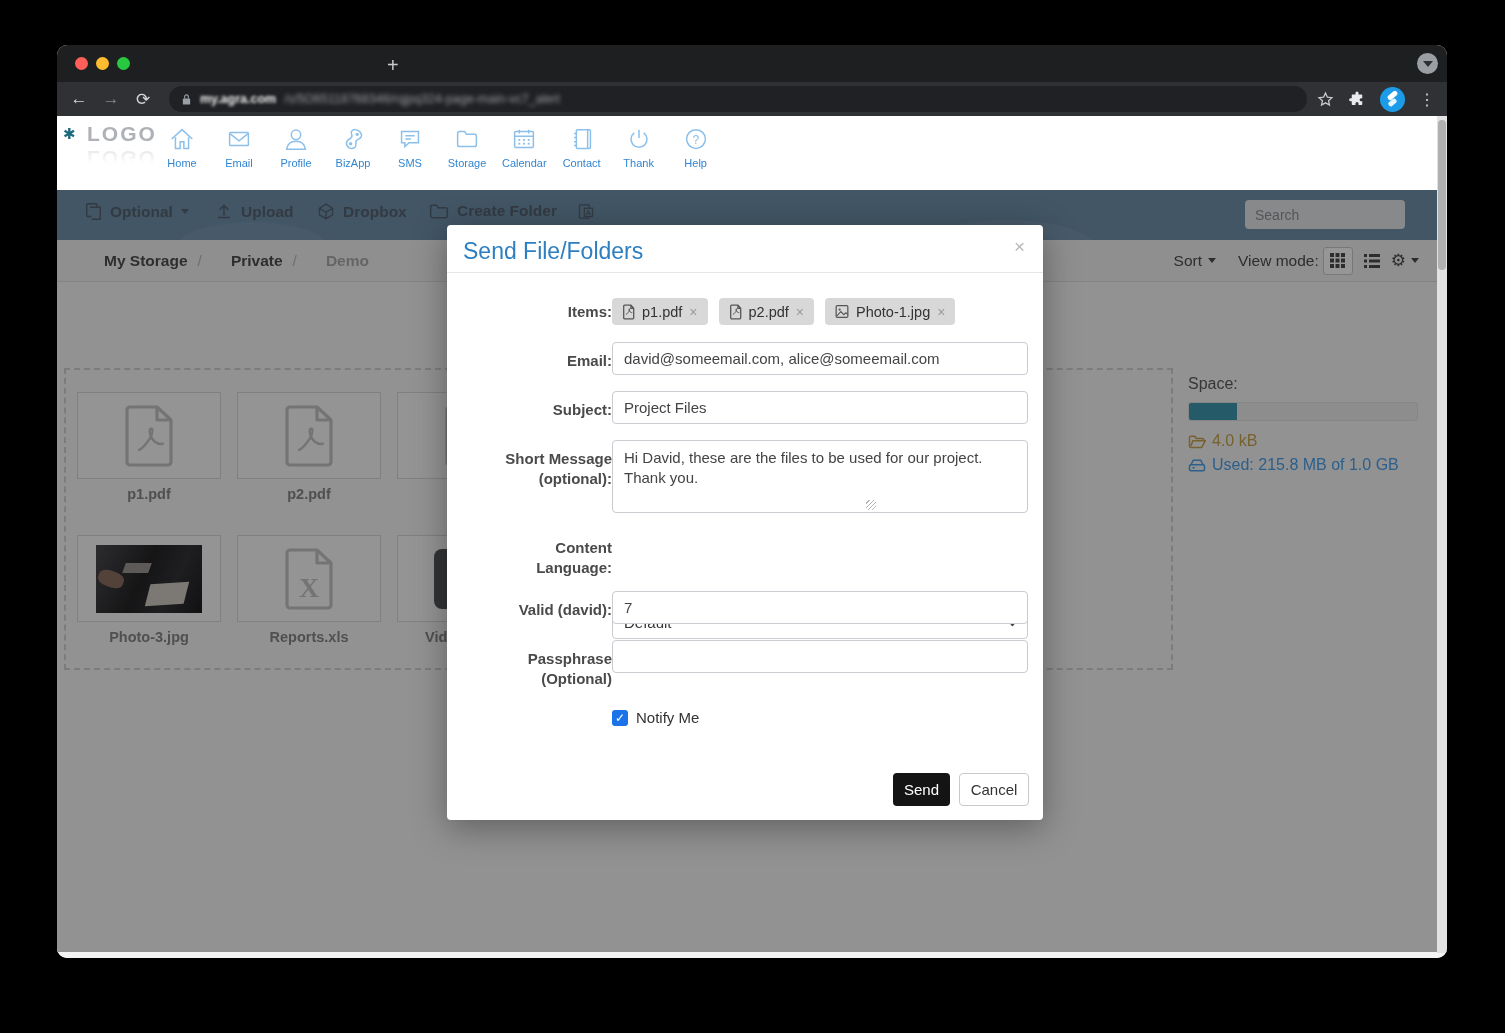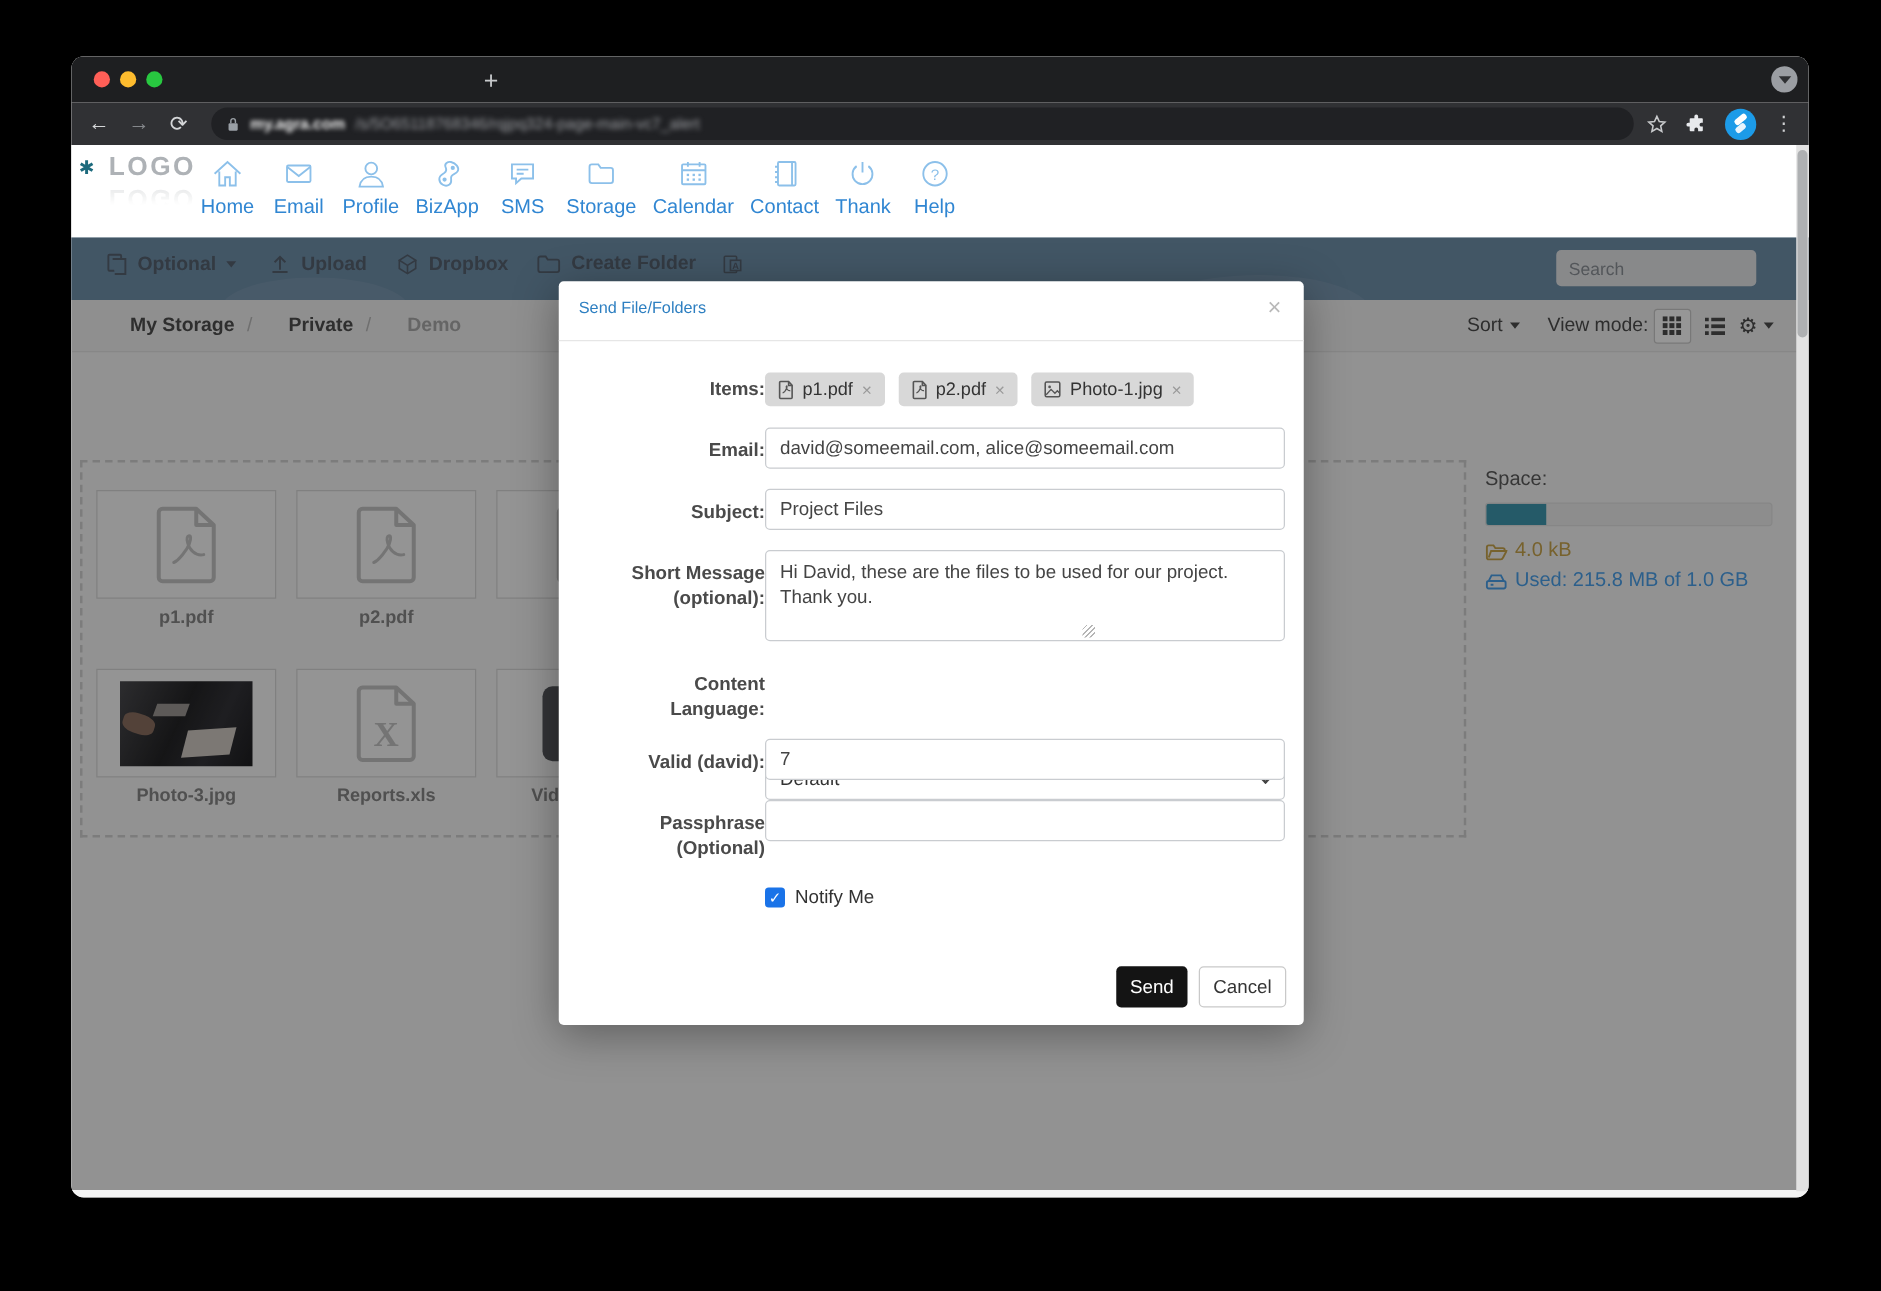--- a/index.html
+++ b/index.html
@@ -31,21 +31,21 @@
   .avatar-blue b { position:absolute; left:7px; top:6px; width:11px; height:5px; background:#fff; border-radius:2px; transform:rotate(-40deg); }
   .avatar-blue i { position:absolute; left:8px; top:13px; width:9px; height:5px; background:#e8f4fd; border-radius:2px; transform:rotate(-40deg); }
   .kebab { color:#cfd1d2; font-size:16px; letter-spacing:0; }
 
   
   .appheader { left:0; top:71px; width:100%; height:74px; background:#fff; }
   .logo-word { color:#aeb2b6; font-weight:bold; font-size:21px; letter-spacing:2px; }
   .logo-reflect { color:#aeb2b6; font-weight:bold; font-size:21px; letter-spacing:2px; transform:scaleY(-1); opacity:.32; -webkit-mask-image:linear-gradient(to top,#000 10%,transparent 75%); mask-image:linear-gradient(to top,#000 10%,transparent 75%); }
   .mainnav { left:103px; top:8px; display:flex; gap:13px; }
   .nav-item { display:flex; flex-direction:column; align-items:center; gap:3px; min-width:44px; cursor:pointer; }
-  .nav-item .lbl { color:#3086d2; font-size:16px; }
+  .nav-item .lbl { color:#3086d2; font-size:11px; }
 
   
   .apptoolbar { left:0; top:145px; width:100%; height:50px; background:#6f8fa9; overflow:hidden; }
   .cloud { position:absolute; background:rgba(255,255,255,.07); border-radius:50%; }
   .tool-item { display:flex; align-items:center; gap:8px; color:#56616f; font-size:15.5px; font-weight:bold; cursor:pointer; }
   .caret { width:0; height:0; border-left:4px solid transparent; border-right:4px solid transparent; border-top:5px solid #56616f; display:inline-block; }
   .searchbox { width:160px; height:29px; background:#e3e5e7; border:none; border-radius:4px; padding:0 10px; font-size:14px; color:#333; font-family:"Liberation Sans",sans-serif; }
   .searchbox::placeholder { color:#8b9096; }
 
   
@@ -79,21 +79,21 @@
 
   
   .scrollbar { left:1380px; top:71px; width:10px; height:837px; background:#e2e2e2; z-index:26; }
   .scrollthumb { position:absolute; left:1px; top:4px; width:8px; height:150px; background:#aeb0b2; border-radius:4px; }
 
   
   .overlay { left:0; top:145px; width:100%; height:762px; background:rgba(0,0,0,.40); z-index:20; }
 
   
   .modal { left:390px; top:180px; width:596px; height:595px; background:#fff; border-radius:4px; z-index:30; box-shadow:0 8px 35px rgba(0,0,0,.35); }
-  .modal-title { color:#2d7fc1; font-size:13px; font-weight:500; }
+  .modal-title { color:#2d7fc1; font-size:23px; font-weight:500; }
   .modal-close { color:#b9b9b9; font-size:19px; cursor:pointer; }
   .modal-divider { left:0; top:47px; width:100%; height:1px; background:#e6e6e6; }
   .flabel { position:absolute; width:135px; text-align:right; font-size:15px; font-weight:bold; color:#4a4a4a; line-height:20px; }
   .fctl { position:absolute; left:165px; width:416px; }
   .tinput { width:416px; height:33px; border:1px solid #c9ccd0; border-radius:4px; padding:0 11px; font-size:15px; color:#444; font-family:"Liberation Sans",sans-serif; background:#fff; }
   .tarea { width:416px; height:73px; border:1px solid #c9ccd0; border-radius:4px; padding:7px 11px; font-size:15px; color:#444; font-family:"Liberation Sans",sans-serif; resize:none; line-height:20px; position:relative; }
   .resize-grip { position:absolute; right:167px; width:10px; height:10px; background:repeating-linear-gradient(135deg,transparent 0 2px,#b5b5b5 2px 3px); pointer-events:none; }
   .chiprow { display:flex; gap:11px; }
   .chip { height:27px; background:#d8d8d8; border-radius:4px; display:flex; align-items:center; gap:7px; padding:0 10px; font-size:14.5px; color:#333; }
   .chip .x { color:#9a9a9a; font-size:14px; cursor:pointer; }

